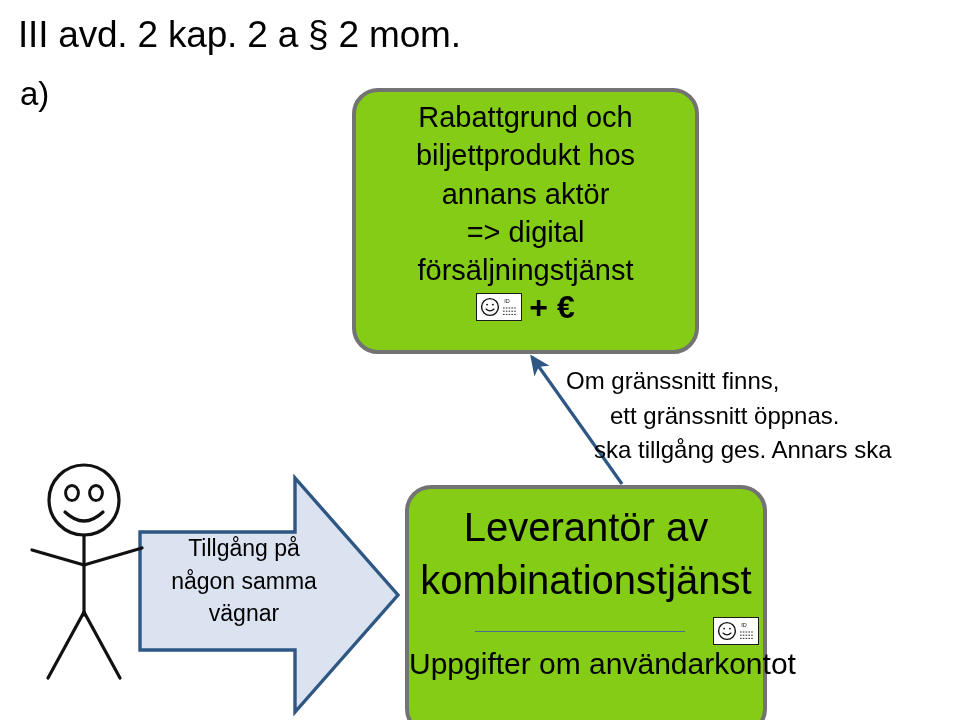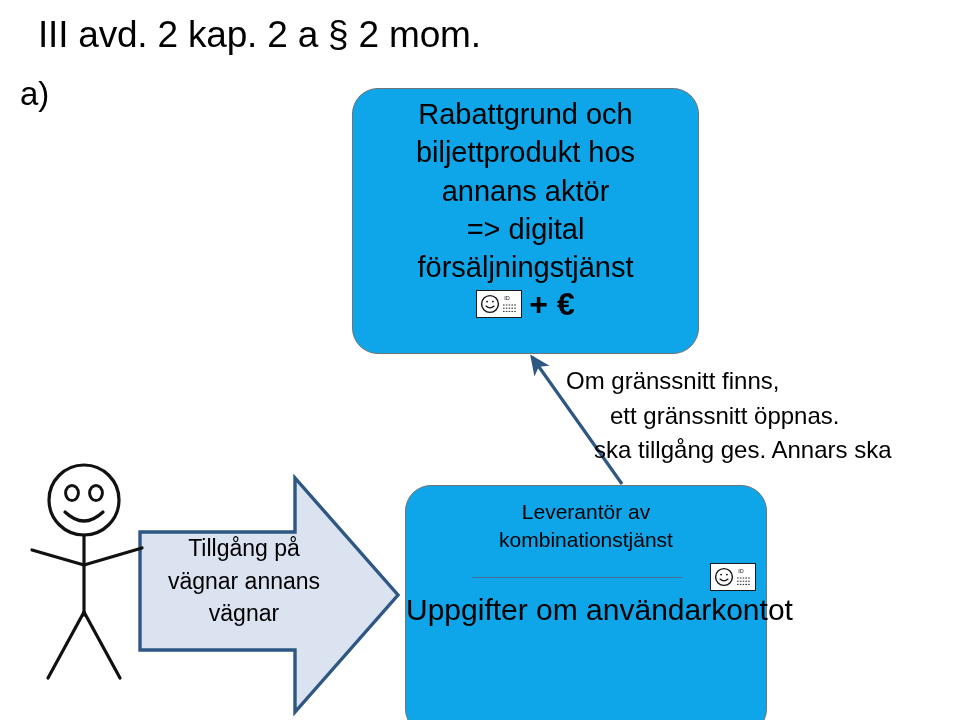--- a/index.html
+++ b/index.html
@@ -21,37 +21,36 @@
 
   
   #title-line {
     position: absolute;
     left: 18px;
     top: 14px;
     font-size: 37px;
     line-height: 1.15;
     letter-spacing: -0.2px;
     white-space: nowrap;
-    margin-left: 20px;
   }
   #subtitle-line {
     position: absolute;
     left: 20px;
     top: 75px;
     font-size: 33px;
     line-height: 1.15;
     white-space: nowrap;
   }
 
   
   .round-box {
     position: absolute;
     box-sizing: border-box;
-    background: #0ea5e9;
-    border: 1px solid #737373;
+    background: #84cc16;
+    border: 4px solid #737373;
     border-radius: 26px;
     display: flex;
     flex-direction: column;
     align-items: center;
   }
   #top-box {
     left: 352px;
     top: 88px;
     width: 347px;
     height: 266px;
@@ -67,21 +66,21 @@
     padding-top: 12px;
   }
 
   .box-line {
     font-size: 30px;
     line-height: 1.32;
     text-align: center;
     white-space: nowrap;
   }
   #top-box .box-line { font-size: 29px; }
-  #bottom-box .box-line { font-size: 21px; }
+  #bottom-box .box-line { font-size: 40px; }
 
   
   .idcard {
     display: inline-block;
     position: relative;
     box-sizing: border-box;
     background: #ffffff;
     border: 1.6px solid #1a1a1a;
     vertical-align: middle;
   }
@@ -252,21 +251,21 @@
       <div id="bottom-caption">Uppgifter om användarkontot</div>
     </div>
   </div>
 
   <div id="block-arrow-wrap">
     <svg id="block-arrow-svg" width="280" height="250" viewBox="0 0 280 250">
       <polygon points="10,62 165,62 165,8 268,125 165,242 165,180 10,180" fill="#dbe2f0" stroke="#2e5783" stroke-width="3.4" stroke-linejoin="miter"></polygon>
     </svg>
     <div id="arrow-label">
       <div class="al">Tillgång på</div>
-      <div class="al">vägnar annans</div>
+      <div class="al">någon samma</div>
       <div class="al">vägnar</div>
     </div>
   </div>
 
   <svg id="stick-figure" width="150" height="230" viewBox="0 0 150 230">
     <ellipse cx="60" cy="40" rx="35" ry="35" fill="#ffffff" stroke="#111" stroke-width="3.2"></ellipse>
     <ellipse cx="48" cy="33" rx="6.4" ry="7.6" fill="#ffffff" stroke="#111" stroke-width="3"></ellipse>
     <ellipse cx="72" cy="33" rx="6.4" ry="7.6" fill="#ffffff" stroke="#111" stroke-width="3"></ellipse>
     <path d="M41 52 Q60 70 79 52" fill="none" stroke="#111" stroke-width="3.2" stroke-linecap="round"></path>
     <line x1="60" y1="75" x2="60" y2="155" stroke="#111" stroke-width="3.2" stroke-linecap="round"></line>

